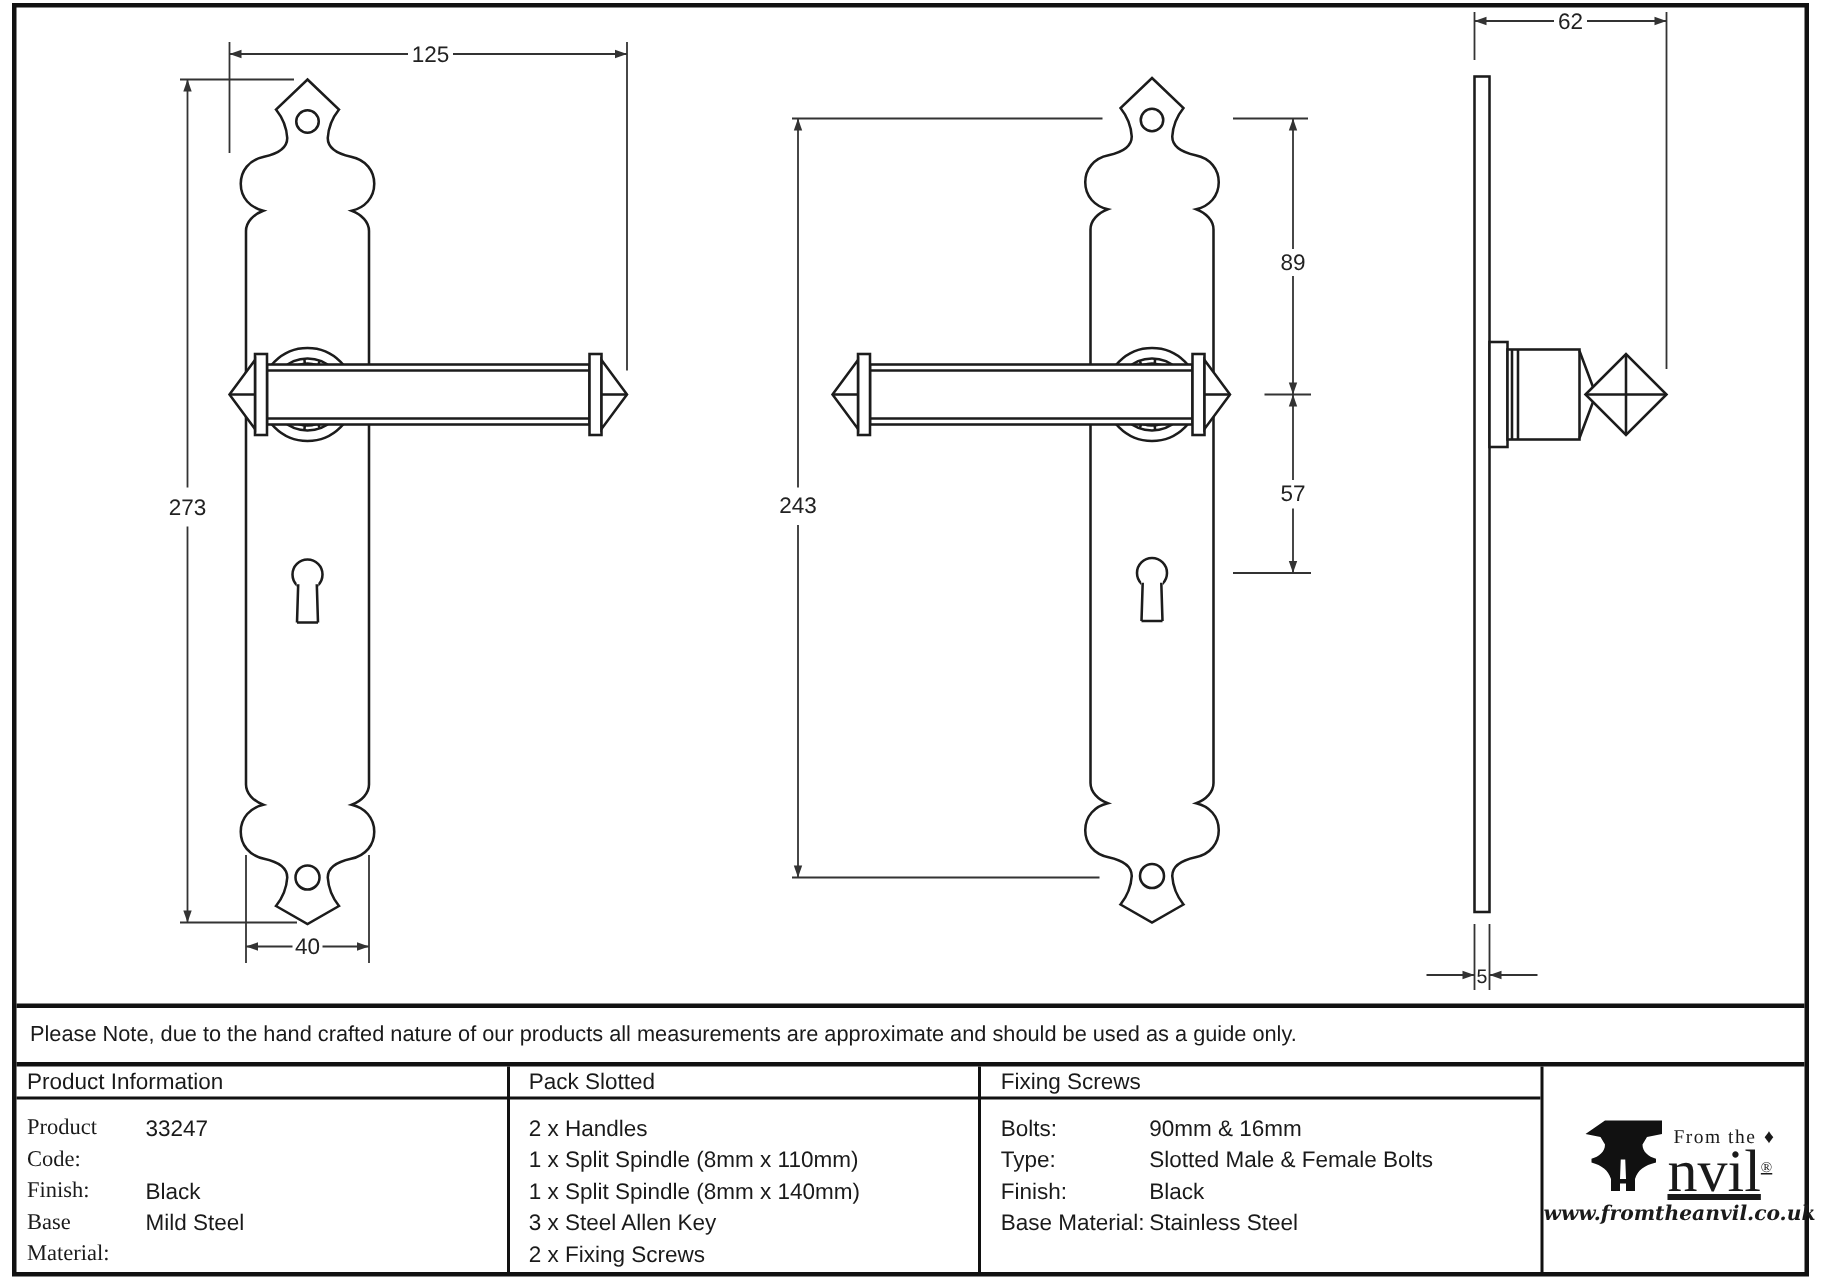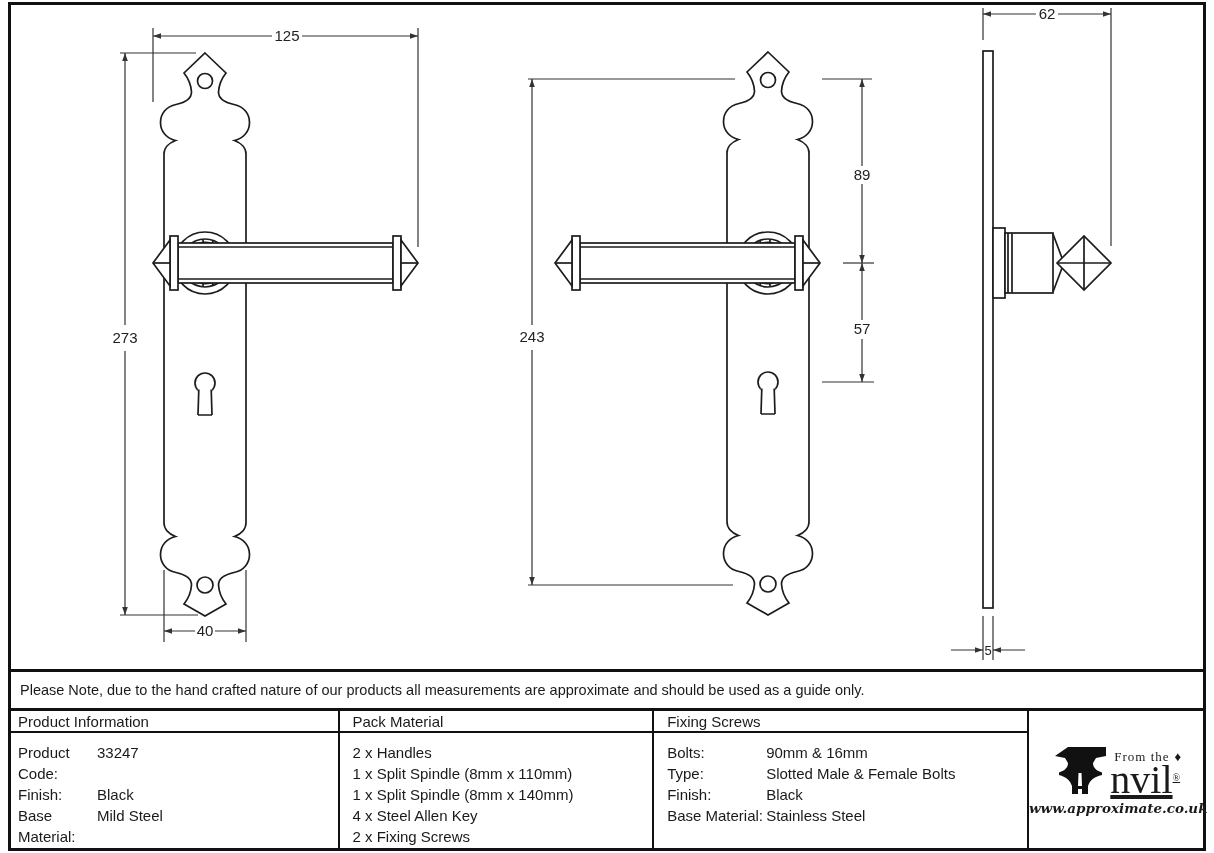--- a/index.html
+++ b/index.html
@@ -13,21 +13,21 @@
     display:flex;flex-direction:row;}
   .col{box-sizing:border-box;height:100%;}
   .col.b{border-right:2px solid #111;}
   .c1{width:334px;} .c2{width:318px;} .c3{width:380px;} .c4{width:174px;display:flex;align-items:center;justify-content:flex-start;border-radius:20px;}
   .col-header{height:22px;box-sizing:border-box;border-bottom:2px solid #111;
     font-size:15px;display:flex;align-items:center;}
   .c1 .col-header{padding-left:7px;} .c2 .col-header{padding-left:12px;} .c3 .col-header{padding-left:13px;}
   .col-body{padding-top:9px;font-size:15px;}
   .kv{display:flex;line-height:21px;}
   .c1 .kv{padding-left:7px;} .c3 .kv{padding-left:13px;}
-  .c1 .k{width:79px;flex:none;} .c3 .k{width:99px;flex:none;}
+  .c1 .k{width:79px;flex:none;font-family:Liberation Serif, serif;} .c3 .k{width:99px;flex:none;}
   .list-item{line-height:21px;padding-left:12px;}
   .brand{display:flex;flex-direction:column;align-items:center;}
   .brand-top{display:flex;align-items:flex-end;}
   .brand-right{display:flex;flex-direction:column;align-items:flex-start;margin-left:2px;}
   .brand-prefix{font-family:"Liberation Serif",serif;font-size:13px;letter-spacing:1px;display:flex;align-items:center;gap:5px;margin-bottom:-4px;margin-left:4px;}
   .brand-word{font-family:"Liberation Serif",serif;font-size:40px;line-height:38px;display:flex;align-items:flex-start;text-decoration:underline;}
   .brand-reg{font-size:10px;margin-top:-2px;}
   .brand-site{font-family:"DejaVu Serif",serif;font-style:italic;font-weight:bold;font-size:13.5px;margin-top:1px;}
   svg text{font-family:"Liberation Sans",sans-serif;font-size:15px;fill:#222;}
   svg text.small{font-size:13px;}
@@ -170,26 +170,26 @@
           <span class="v">Black</span>
         </div>
         <div class="kv">
           <span class="k">Base Material:</span>
           <span class="v">Mild Steel</span>
         </div>
       </div>
     </div>
 
     <div class="col c2 b">
-      <div class="col-header">Pack Material</div>
+      <div class="col-header">Pack Slotted</div>
       <div class="col-body">
         <div class="list-item">2 x Handles</div>
         <div class="list-item">1 x Split Spindle (8mm x 110mm)</div>
         <div class="list-item">1 x Split Spindle (8mm x 140mm)</div>
-        <div class="list-item">4 x Steel Allen Key</div>
+        <div class="list-item">3 x Steel Allen Key</div>
         <div class="list-item">2 x Fixing Screws</div>
       </div>
     </div>
 
     <div class="col c3 b">
       <div class="col-header">Fixing Screws</div>
       <div class="col-body">
         <div class="kv">
           <span class="k">Bolts:</span>
           <span class="v">90mm &amp; 16mm</span>
@@ -221,18 +221,18 @@
             <span class="brand-prefix">
               <span>From the</span>
               <span>♦</span>
             </span>
             <span class="brand-word">
               <span>nvil</span>
               <span class="brand-reg">®</span>
             </span>
           </div>
         </div>
-        <span class="brand-site">www.approximate.co.uk</span>
+        <span class="brand-site">www.fromtheanvil.co.uk</span>
       </div>
     </div>
 
   </div>
 </div>
 
 </body></html>

